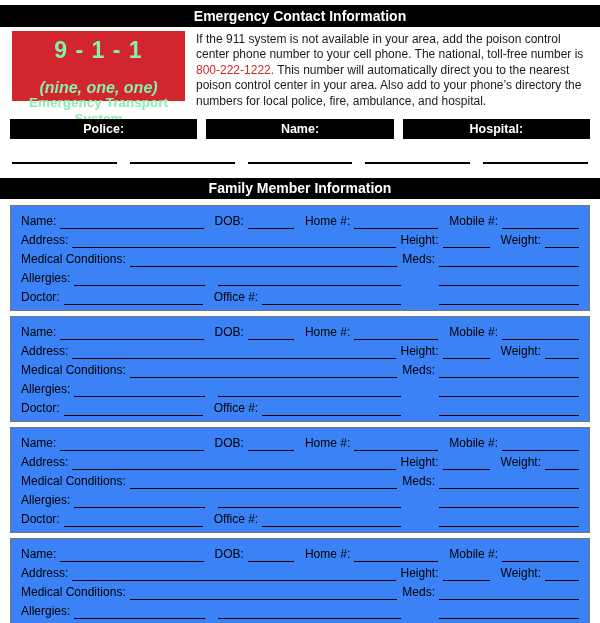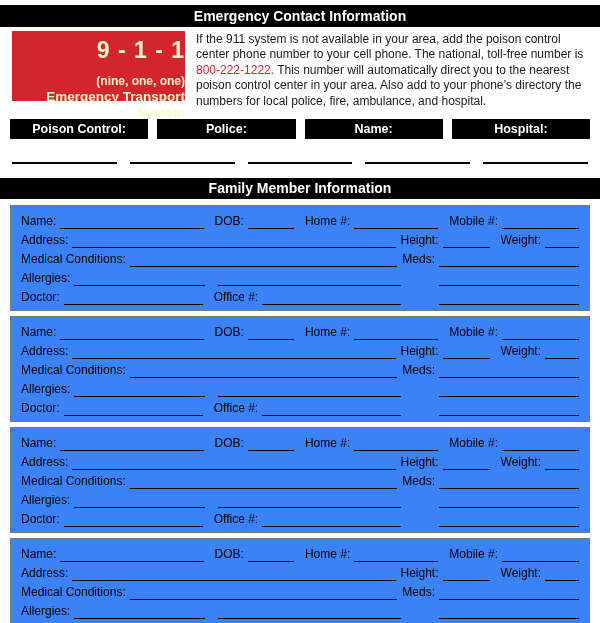--- a/index.html
+++ b/index.html
@@ -17,24 +17,24 @@
     color: #fff; font-size: 14px; font-weight: bold;
     text-align: center; line-height: 22px;
   }
   .bar.family { height: 21px; line-height: 21px; margin-top: 14px; }
 
   
   .top-section { display: flex; margin: 4px 0 0 12px; }
   .badge-911 {
     flex: 0 0 173px; height: 70px;
     background: var(--accent_red, #d2252d);
-    color: #fef9c3; text-align: right; padding-top: 7px;
+    color: #86efac; text-align: center; padding-top: 7px;
   }
   .badge-911 .big   { font-size: 23px; font-weight: bold; line-height: 25px; letter-spacing: 1px; }
-  .badge-911 .sub1  { font-size: 12px; font-weight: bold; line-height: 15px; margin-top: 11px; }
+  .badge-911 .sub1  { font-size: 16px; font-weight: bold; line-height: 15px; margin-top: 17px; font-style: italic; }
   .badge-911 .sub2  { font-size: 13.5px; font-weight: bold; line-height: 16px; }
   .intro {
     flex: 1; margin: 1px 10px 0 11px;
     font-size: 12px; line-height: 15.4px; color: #1a1a1a;
   }
   .intro .phone { color: var(--accent_red, #d2252d); font-weight: normal; }
 
   
   .contact-labels { display: flex; gap: 9px; margin: 10px 10px 0 10px; }
   .contact-labels .cell {
@@ -86,21 +86,20 @@
   <div class="top-section">
     <div class="badge-911">
       <div class="big">9 - 1 - 1</div>
       <div class="sub1">(nine, one, one)</div>
       <div class="sub2">Emergency Transport System</div>
     </div>
     <p class="intro"><span>If the 911 system is not available in your area, add the poison control center phone number to your cell phone. The national, toll-free number is </span><span class="phone">800-222-1222.</span><span> This number will automatically direct you to the nearest poison control center in your area. Also add to your phone’s directory the numbers for local police, fire, ambulance, and hospital.</span></p>
   </div>
 
   <div class="contact-labels">
-    <div class="cell">Poison Control:</div>
     <div class="cell">Police:</div>
     <div class="cell">Name:</div>
     <div class="cell">Hospital:</div>
   </div>
 
   <div class="contact-lines">
     <div class="cell">
         <div class="line"></div>
       </div>
     <div class="cell">

